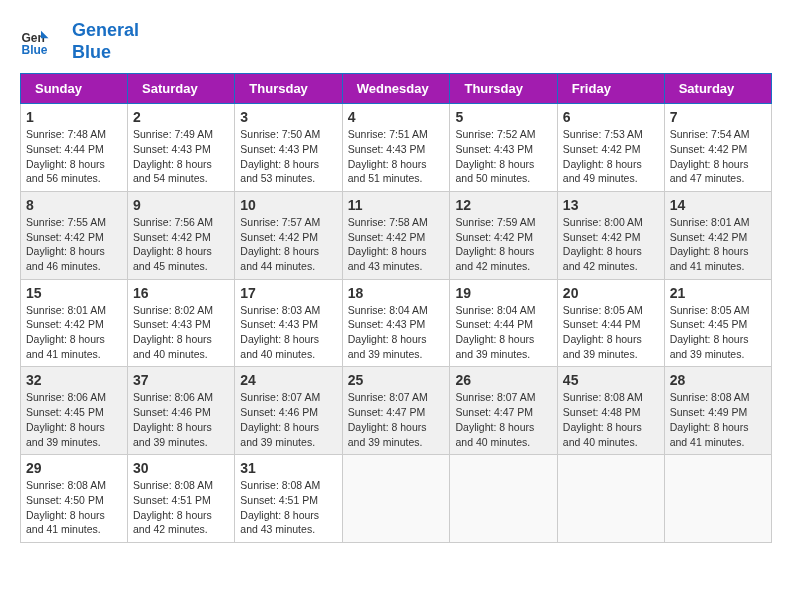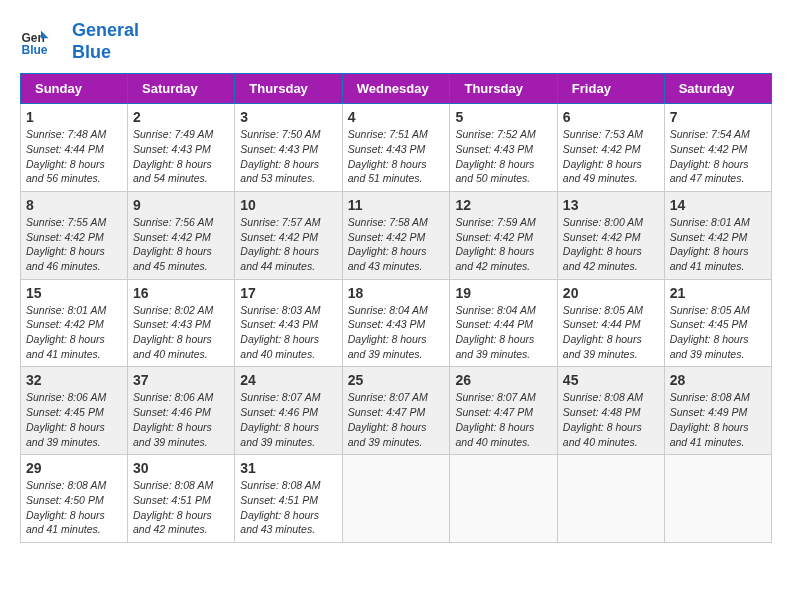--- a/index.html
+++ b/index.html
@@ -77,21 +77,20 @@
       font-size: 14px;
       font-weight: bold;
       color: #333;
       display: block;
       margin-bottom: 2px;
     }
     .day-info {
       font-size: 10.5px;
       color: #333;
       line-height: 1.4;
-      font-style: italic;
     }
     .empty-cell {
       background-color: #f9f9f9;
     }
   </style>
 </head>
 <body>
 
 <div class="header">
   <div class="logo">

